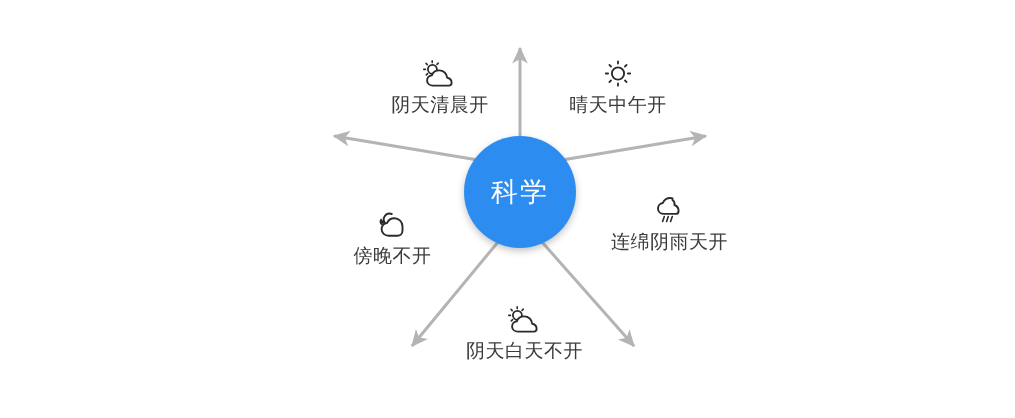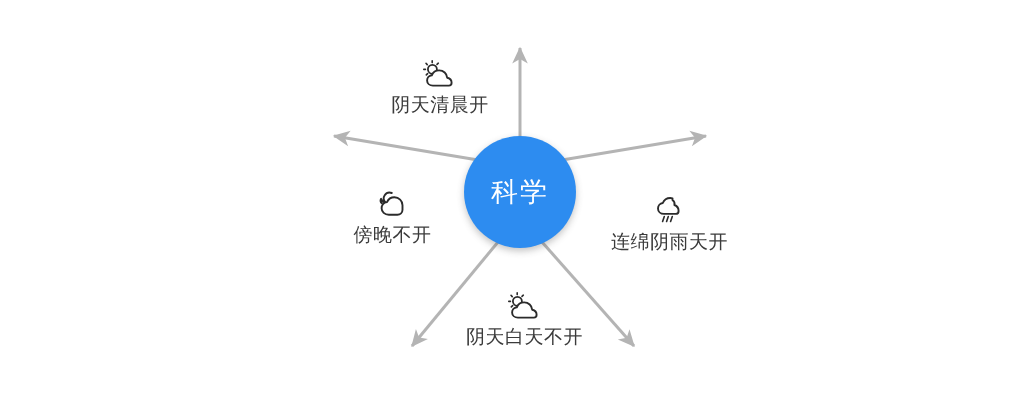--- a/index.html
+++ b/index.html
@@ -68,22 +68,22 @@
     font-size: 19px;
     line-height: 26px;
     color: #3b3b3b;
     white-space: nowrap;
     letter-spacing: 0.5px;
   }
   
   #node-cloudy-morning { left: 350px; top: 60px;  width: 180px; }
   #node-sunny-noon     { left: 528px; top: 60px;  width: 180px; }
   #node-rainy          { left: 572px; top: 197px; width: 195px; align-items: center; }
-  #node-evening        { left: 315px; top: 190px; width: 155px; }
-  #node-cloudy-day     { left: 437px; top: 292px; width: 175px; align-items: center; }
+  #node-evening        { left: 315px; top: 211px; width: 155px; }
+  #node-cloudy-day     { left: 437px; top: 306px; width: 175px; align-items: center; }
 </style>
 </head>
 <body>
 
 <div id="diagram-root">
 
   <svg id="spokes-layer" viewBox="0 0 1015 418" width="1015" height="418">
     <defs>
       <marker id="arrowhead" markerWidth="7" markerHeight="7" refX="5.6" refY="3.1" orient="auto" markerUnits="strokeWidth">
         <path d="M0.4,0.5 L6,3.1 L0.4,5.7 L1.9,3.1 Z" fill="#b4b4b4"></path>
@@ -115,20 +115,36 @@
         <line x1="2.4" y1="9.4" x2="0.8" y2="9.4"></line>
         <line x1="4.6" y1="13.6" x2="3.3" y2="14.9"></line>
         <line x1="14.0" y1="4.4" x2="15.3" y2="3.2"></line>
       </g>
       <circle cx="9.4" cy="9.3" r="4.5" stroke="#2b2b2b" stroke-width="1.8" fill="#ffffff"></circle>
       <path d="M10.0,25.6 C6.6,25.6 4.1,23.3 4.1,20.4 C4.1,17.8 6.1,15.6 8.8,15.3 C10.0,12.3 12.9,10.4 16.2,10.4 C20.5,10.4 23.9,13.6 24.2,17.7 C26.8,18.2 28.6,20.3 28.6,22.8 C28.6,24.3 27.6,25.6 25.9,25.6 Z" stroke="#2b2b2b" stroke-width="1.9" fill="#ffffff" stroke-linejoin="round"></path>
     </svg>
     <div class="node-label">阴天清晨开</div>
   </div>
 
+  <div class="node" id="node-sunny-noon">
+    <svg class="node-icon" viewBox="0 0 34 30">
+      <circle cx="17" cy="13.5" r="6.1" stroke="#2b2b2b" stroke-width="1.9" fill="#ffffff"></circle>
+      <g stroke="#2b2b2b" stroke-width="1.8" stroke-linecap="round">
+        <line x1="17" y1="3.6" x2="17" y2="1.3"></line>
+        <line x1="17" y1="25.7" x2="17" y2="23.4"></line>
+        <line x1="7.1" y1="13.5" x2="4.8" y2="13.5"></line>
+        <line x1="29.2" y1="13.5" x2="26.9" y2="13.5"></line>
+        <line x1="10.0" y1="6.5" x2="8.4" y2="4.9"></line>
+        <line x1="25.6" y1="22.1" x2="24.0" y2="20.5"></line>
+        <line x1="24.0" y1="6.5" x2="25.6" y2="4.9"></line>
+        <line x1="8.4" y1="22.1" x2="10.0" y2="20.5"></line>
+      </g>
+    </svg>
+    <div class="node-label">晴天中午开</div>
+  </div>
 
   <div class="node" id="node-rainy">
     <svg class="node-icon" viewBox="0 0 34 30">
       <path d="M19.5,3.0 C21.2,4.2 21.9,6.1 21.4,8.0 C23.9,8.9 25.6,11.2 25.6,13.9 C25.6,15.5 24.5,16.9 22.7,16.9 L11.0,16.9 C7.5,16.9 5.0,14.5 5.0,11.4 C5.0,8.6 7.0,6.3 9.8,6.0 C11.0,3.0 13.9,1.0 17.3,1.0 C18.1,1.0 18.8,1.1 19.5,1.3 Z" stroke="#2b2b2b" stroke-width="1.9" fill="#ffffff" stroke-linejoin="round"></path>
       <g stroke="#2b2b2b" stroke-width="1.6" stroke-linecap="round">
         <line x1="11.3" y1="19.6" x2="9.6" y2="24.4"></line>
         <line x1="15.3" y1="19.6" x2="13.6" y2="24.4"></line>
         <line x1="19.3" y1="19.6" x2="17.6" y2="24.4"></line>
       </g>
     </svg>

